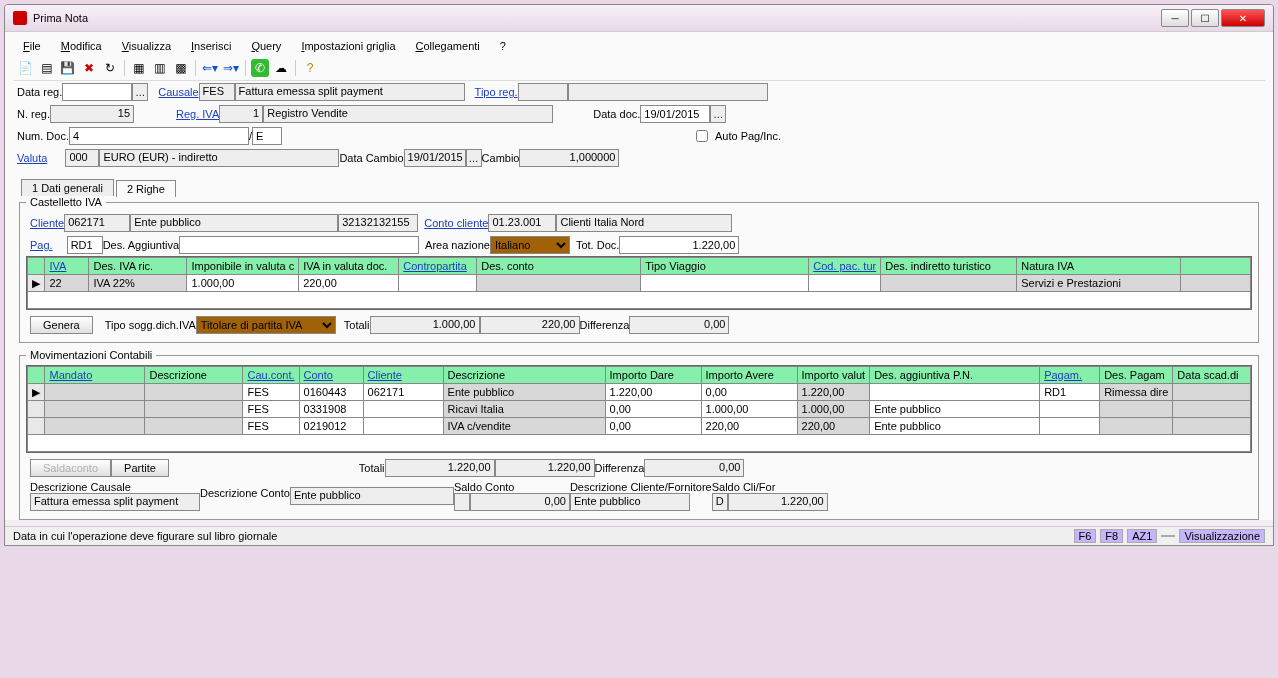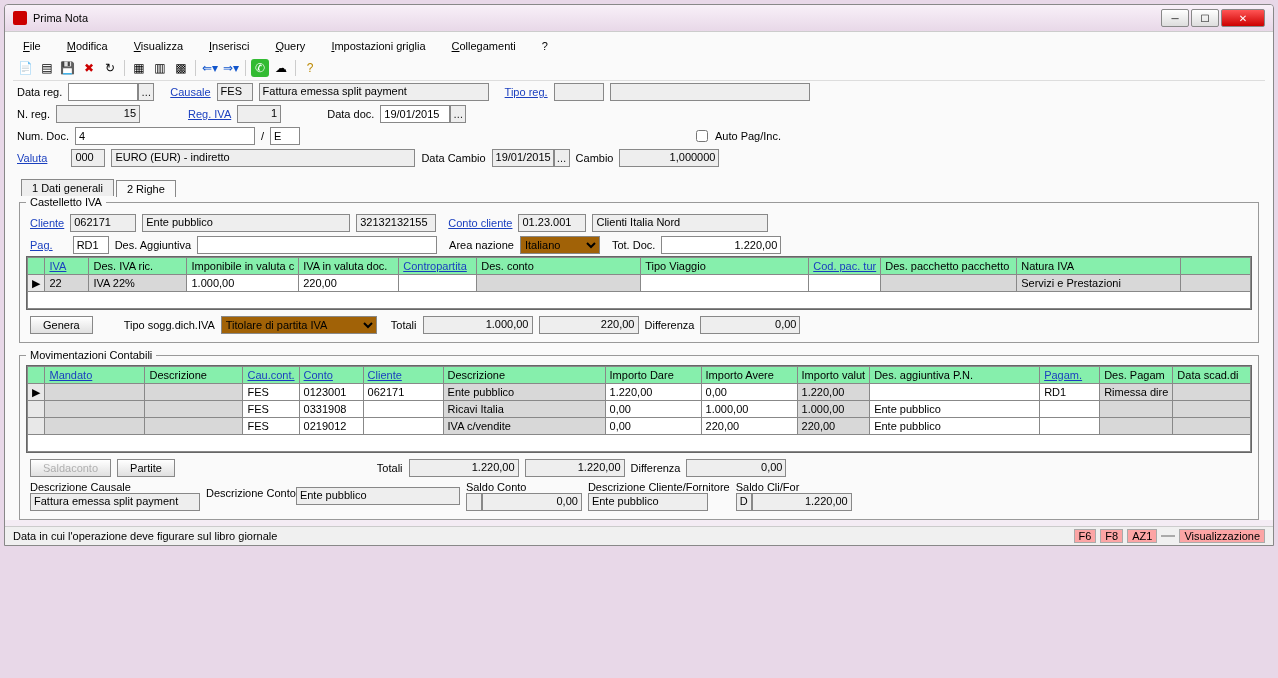--- a/index.html
+++ b/index.html
@@ -6,30 +6,30 @@
 body { margin: 0; background: #e8d8e8; padding: 4px; }
 .window { background: #f4ecf4; border: 1px solid #888; border-radius: 4px 4px 0 0; overflow: hidden; }
 .titlebar { background: linear-gradient(to bottom, #f8f0f8, #e8d8e8); padding: 4px 8px; display: flex; align-items: center; justify-content: space-between; border-bottom: 1px solid #ccc; }
 .titlebar-left { display: flex; align-items: center; gap: 6px; }
 .app-icon { width: 14px; height: 14px; background: #cc0000; border-radius: 2px; }
 .title-text { font-weight: normal; }
 .win-buttons { display: flex; gap: 2px; }
 .win-btn { width: 28px; height: 18px; border: 1px solid #888; background: linear-gradient(#fff,#ddd); border-radius: 2px; display: flex; align-items: center; justify-content: center; font-size: 10px; cursor: pointer; }
 .win-btn.close { background: linear-gradient(#f55,#c00); color: #fff; width: 44px; }
 .content { background: #fafafa; padding: 4px 8px 0 8px; }
-.menubar { display: flex; gap: 14px; padding: 2px 4px; }
+.menubar { display: flex; gap: 8px; padding: 2px 4px; }
 .menu-item { padding: 2px 6px; cursor: pointer; }
 .menu-item .ul { text-decoration: underline; }
 .toolbar { display: flex; gap: 3px; padding: 3px 4px; align-items: center; border-bottom: 1px solid #ddd; }
 .tb-btn { width: 18px; height: 18px; border: 1px solid transparent; display: flex; align-items: center; justify-content: center; cursor: pointer; font-size: 12px; }
 .tb-sep { width: 1px; height: 16px; background: #ccc; margin: 0 2px; }
 .docbar { padding: 4px 4px; }
 .doc-button { display: inline-flex; align-items: center; gap: 6px; padding: 3px 8px; border: 1px solid #aaa; background: linear-gradient(#fff,#eee); border-radius: 3px; cursor: pointer; }
 .doc-icon { width: 14px; height: 14px; background: #2a8; }
-.form-row { display: flex; align-items: center; gap: 6px; padding: 2px 4px; flex-wrap: wrap; }
+.form-row { display: flex; align-items: center; padding: 2px 4px; flex-wrap: wrap; }
 .lbl { white-space: nowrap; }
 .lbl-link { color: #1a3fbf; text-decoration: underline; cursor: pointer; white-space: nowrap; }
 input[type=text], .ro-field { border: 1px solid #888; background: #fff; padding: 1px 3px; height: 18px; }
 .ro-field { background: #eee; display: inline-block; overflow: hidden; }
 .selected { background: #2a5db0; color: #fff; }
 .ellipsis-btn { width: 16px; height: 18px; border: 1px solid #888; background: #eee; cursor: pointer; padding: 0; font-size: 10px; }
 .tabs { display: flex; gap: 0; margin-top: 10px; padding-left: 8px; }
 .tab { padding: 2px 10px; border: 1px solid #888; border-bottom: none; background: #eee; cursor: pointer; margin-right: 2px; }
 .tab.active { background: #fafafa; position: relative; top: 1px; }
 fieldset.group { border: 1px solid #999; margin: 0 6px 6px 6px; padding: 4px 6px 6px 6px; background: #fafafa; }
@@ -39,21 +39,21 @@
 table.grid th { background: #86efac; }
 table.grid th.link { color: #1a3fbf; text-decoration: underline; cursor: pointer; }
 .row-marker { width: 14px; text-align: center; background: #e8e8e8; }
 .grid-wrap { border: 1px solid #666; background: #fff; }
 .num { text-align: right; }
 .grey-cell { background: #d8d8d8; }
 .btn { padding: 2px 12px; border: 1px solid #888; background: linear-gradient(#fff,#e0e0e0); cursor: pointer; }
 select { border: 1px solid #888; height: 18px; background: #a16207; }
 .statusbar { display: flex; justify-content: space-between; align-items: center; padding: 2px 8px; background: #f0f0f0; border-top: 1px solid #ccc; font-size: 11px; }
 .status-right { display: flex; gap: 4px; align-items: center; }
-.status-pill { border: 1px solid #aaa; padding: 0 4px; background: #fca5a5; }
+.status-pill { border: 1px solid #aaa; padding: 0 4px; background: #c4b5fd; }
 .chk { display: inline-flex; align-items: center; gap: 4px; }
 .chk input { width: 12px; height: 12px; }
 .empty-rows { height: 80px; background: #fff; }
 .empty-rows2 { height: 50px; background: #fff; }
 </style>
 </head>
 <body>
 
 <div class="window">
   <div class="titlebar">
@@ -113,20 +113,21 @@
       <span class="lbl-link" style="margin-left:10px;">Tipo reg.</span>
       <span class="ro-field" style="width:50px;"></span>
       <span class="ro-field" style="width:200px;"></span>
     </div>
 
     <div class="form-row">
       <span class="lbl">N. reg.</span>
       <span class="ro-field num" style="width:84px;">15</span>
       <span class="lbl-link" style="margin-left:42px;">Reg. IVA</span>
       <span class="ro-field num" style="width:44px;">1</span>
+      <span class="ro-field" style="width:290px;">Registro Vendite</span>
       <span class="lbl" style="margin-left:40px;">Data doc.</span>
       <span style="display:inline-flex;">
           <input type="text" style="width: 70px;" value="19/01/2015">
           <button class="ellipsis-btn">…</button>
         </span>
     </div>
 
     <div class="form-row">
       <span class="lbl">Num. Doc.</span>
       <input type="text" style="width: 180px;" value="4">
@@ -135,21 +136,21 @@
       <span style="flex:1;"></span>
       <label class="chk" style="margin-right:480px;">
         <input type="checkbox" style="">
         <span>Auto Pag/Inc.</span>
       </label>
     </div>
 
     <div class="form-row">
       <span class="lbl-link">Valuta</span>
       <span class="ro-field" style="width:34px;margin-left:18px;">000</span>
-      <span class="ro-field" style="width:304px;">EURO (EUR)  - indiretto</span>
+      <span class="ro-field" style="width:240px;">EURO (EUR)  - indiretto</span>
       <span class="lbl">Data Cambio</span>
       <span style="display:inline-flex;">
           <span class="ro-field" style="width:62px;">19/01/2015</span>
           <button class="ellipsis-btn">…</button>
         </span>
       <span class="lbl">Cambio</span>
       <span class="ro-field num" style="width:100px;">1,000000</span>
     </div>
 
     <div class="tabs">
@@ -199,21 +200,21 @@
             <tr>
               <th class="row-marker"></th>
               <th class="link">IVA</th>
               <th>Des. IVA ric.</th>
               <th>Imponibile in valuta c</th>
               <th>IVA in valuta doc.</th>
               <th class="link">Contropartita</th>
               <th>Des. conto</th>
               <th>Tipo Viaggio</th>
               <th class="link">Cod. pac. tur</th>
-              <th>Des. pacchetto pacchetto</th>
+              <th>Des. indiretto turistico</th>
               <th>Natura IVA</th>
               <th></th>
             </tr>
           </thead>
           <tbody>
             <tr>
               <td class="row-marker">▶</td>
               <td class="grey-cell">22</td>
               <td class="grey-cell">IVA 22%</td>
               <td class="num">1.000,00</td>
@@ -228,22 +229,22 @@
             </tr>
             <tr>
                 <td colspan="12" class="empty-rows"></td>
               </tr>
           </tbody>
         </table>
       </div>
 
       <div class="form-row" style="margin-top:4px;">
         <button class="btn">Genera</button>
-        <span class="lbl" style="margin-left:25px;">Tipo sogg.dich.IVA</span>
-        <select style="width:156px;"><option>Titolare di partita IVA</option></select>
+        <span class="lbl" style="margin-left:12px;">Tipo sogg.dich.IVA</span>
+        <select style="width:140px;"><option>Titolare di partita IVA</option></select>
         <span class="lbl" style="margin-left:8px;">Totali</span>
         <span class="ro-field num" style="width:110px;">1.000,00</span>
         <span class="ro-field num" style="width:100px;">220,00</span>
         <span class="lbl">Differenza</span>
         <span class="ro-field num" style="width:100px;">0,00</span>
       </div>
     </fieldset>
 
     <fieldset class="group">
       <legend>Movimentazioni Contabili</legend>
@@ -283,21 +284,21 @@
               <th>Des. Pagam</th>
               <th>Data scad.di</th>
             </tr>
           </thead>
           <tbody id="mov-body">
               <tr>
                 <td class="row-marker">▶</td>
                 <td class="grey-cell"></td>
                 <td class="grey-cell"></td>
                 <td>FES</td>
-                <td>0123001</td>
+                <td>0160443</td>
                 <td>062171</td>
                 <td class="grey-cell">Ente pubblico</td>
                 <td class="num">1.220,00</td>
                 <td class="num">0,00</td>
                 <td class="num grey-cell">1.220,00</td>
                 <td></td>
                 <td>RD1</td>
                 <td class="grey-cell">Rimessa dire</td>
                 <td class="grey-cell"></td>
               </tr>

